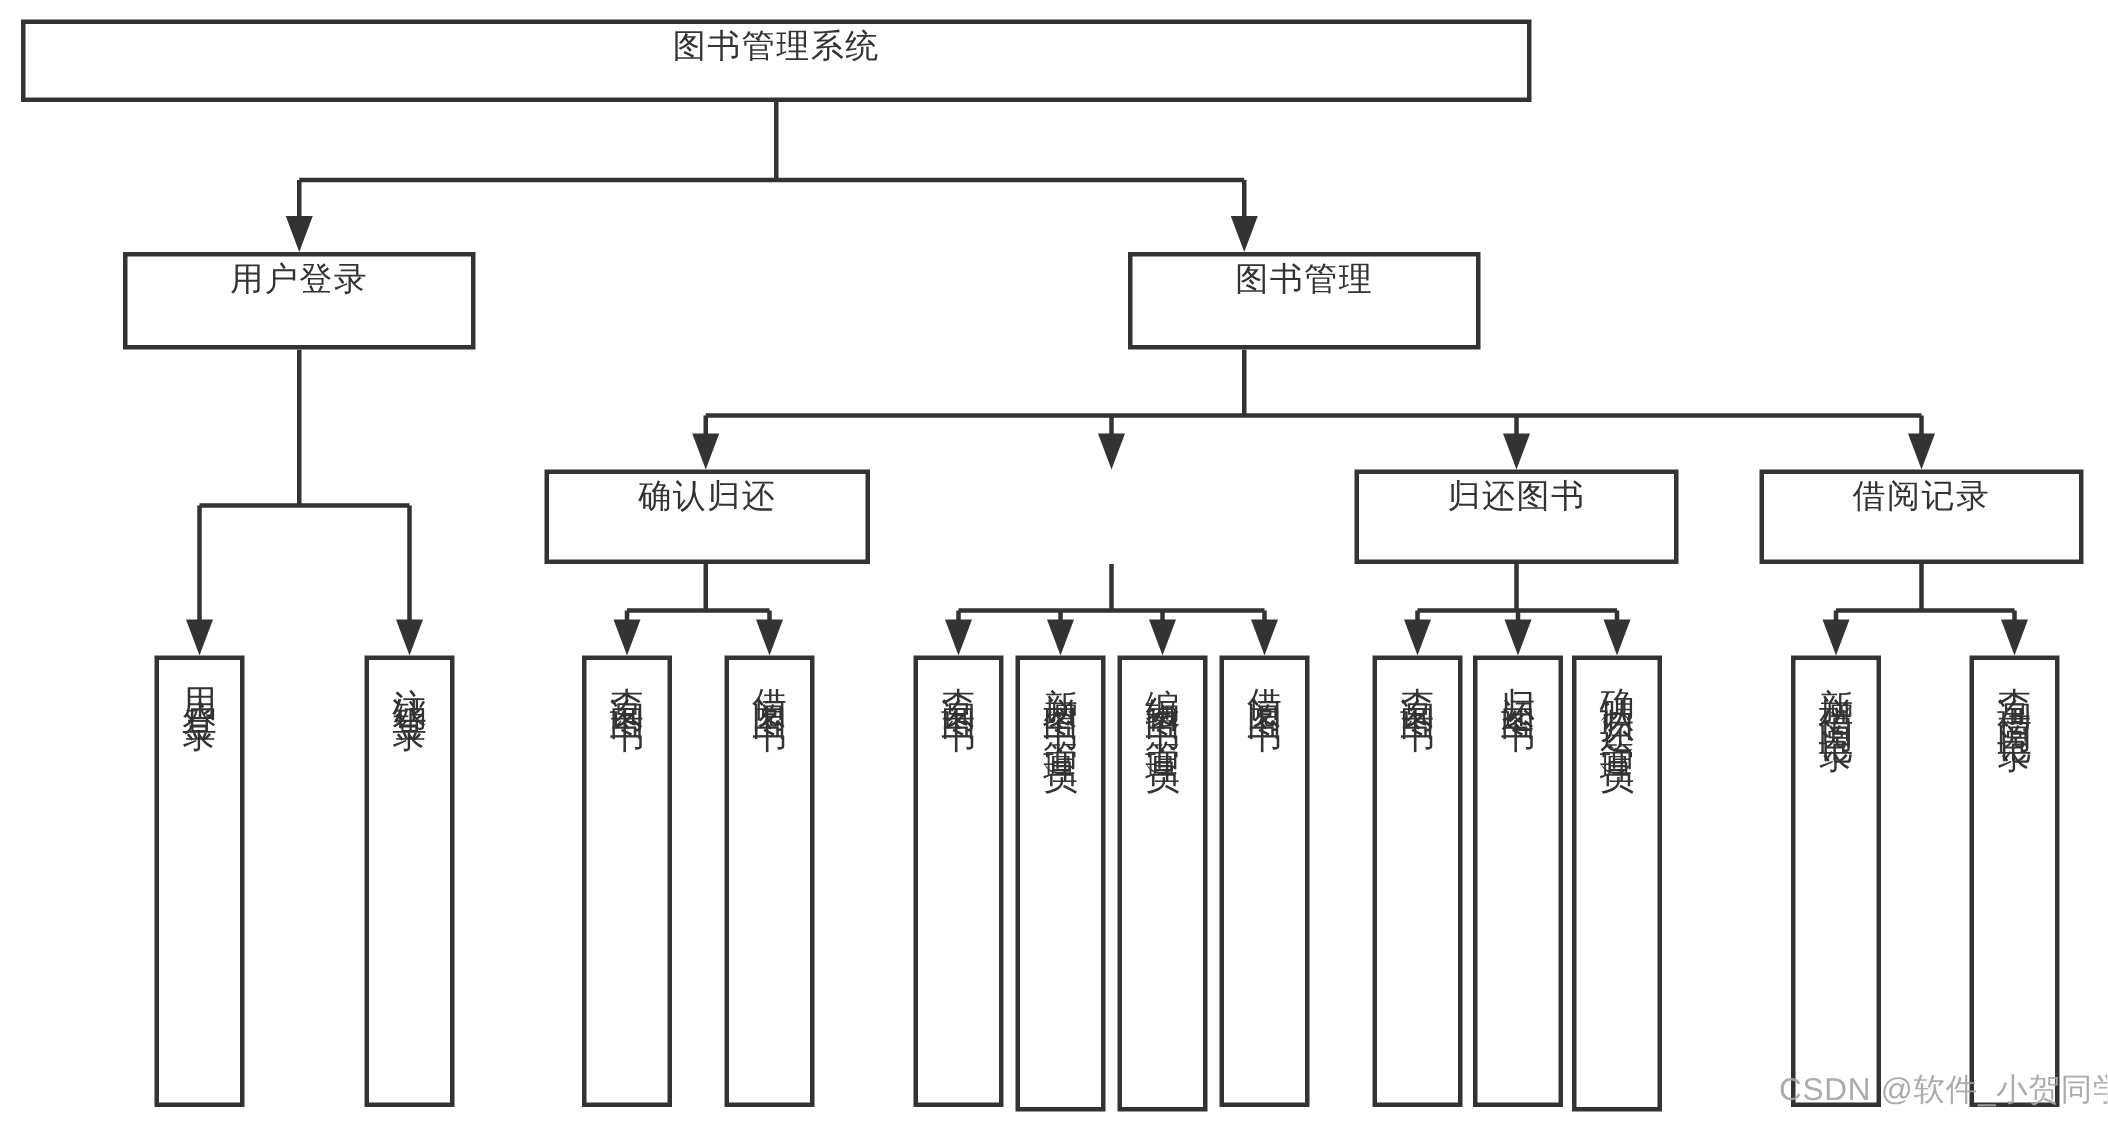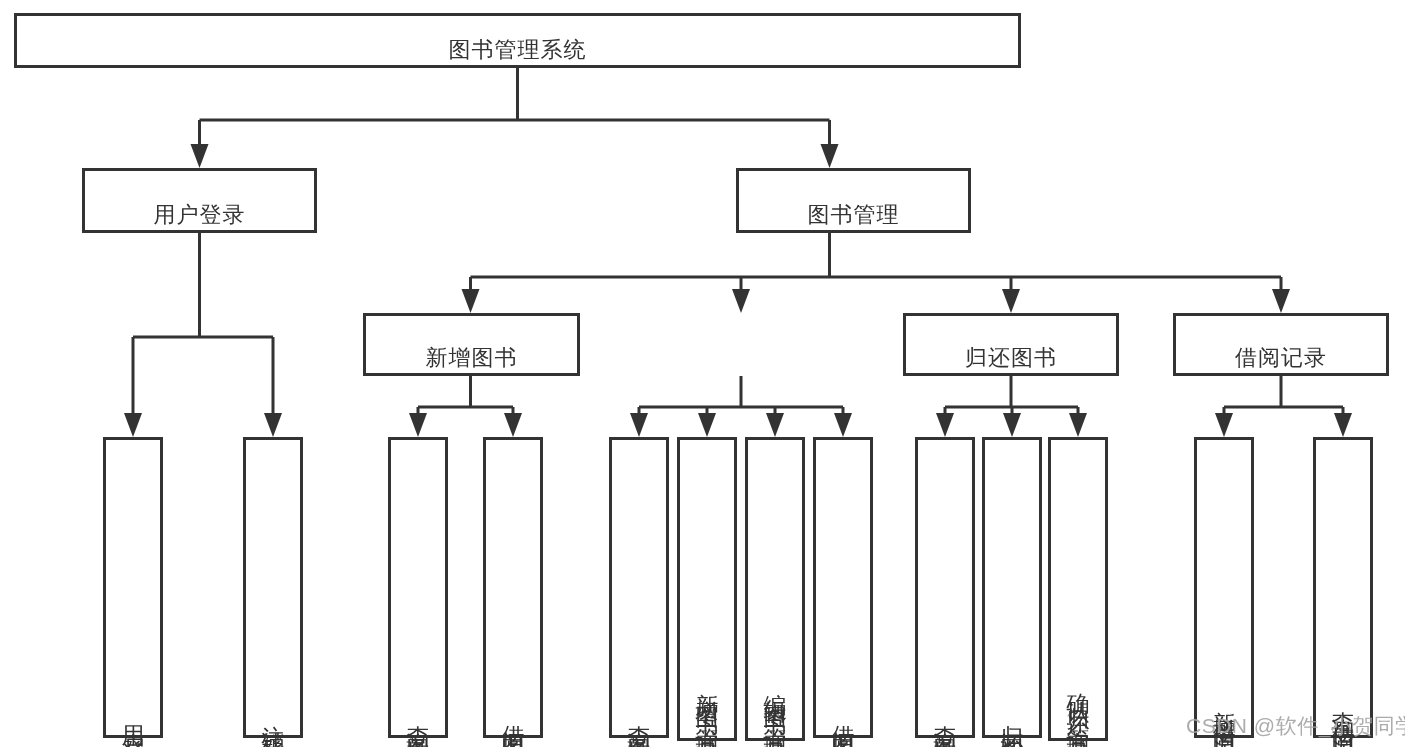--- a/index.html
+++ b/index.html
@@ -31,21 +31,21 @@
   .connectors polygon {
     fill: #333333;
     stroke: none;
   }
   .box {
     position: absolute;
     box-sizing: border-box;
     border: 3px solid #333333;
     background: #ffffff;
     display: flex;
-    align-items: flex-end;
+    align-items: flex-start;
     justify-content: center;
     text-align: center;
   }
   .hlabel {
     font-size: 22px;
     letter-spacing: 1px;
     white-space: nowrap;
   }
   .leaf .vtext {
     writing-mode: vertical-rl;
@@ -121,26 +121,26 @@
     </g>
   </svg>
 
   <div class="box" style="left:14px;top:13px;width:1007px;height:55px">
     <span class="hlabel">图书管理系统</span>
   </div>
 
   <div class="box" style="left:82px;top:168px;width:235px;height:65px">
     <span class="hlabel">用户登录</span>
   </div>
-  <div class="box" style="left:736px;top:168px;width:235px;height:65px">
+  <div class="box" style="left:752px;top:168px;width:235px;height:65px">
     <span class="hlabel">图书管理</span>
   </div>
 
   <div class="box" style="left:363px;top:313px;width:217px;height:63px">
-    <span class="hlabel">新增图书</span>
+    <span class="hlabel">确认归还</span>
   </div>
   <div class="box" style="left:903px;top:313px;width:216px;height:63px">
     <span class="hlabel">归还图书</span>
   </div>
   <div class="box" style="left:1173px;top:313px;width:216px;height:63px">
     <span class="hlabel">借阅记录</span>
   </div>
 
   <div class="box leaf" style="left:103px;top:437px;width:60px;height:301px">
     <span class="vtext">用户登录</span>

